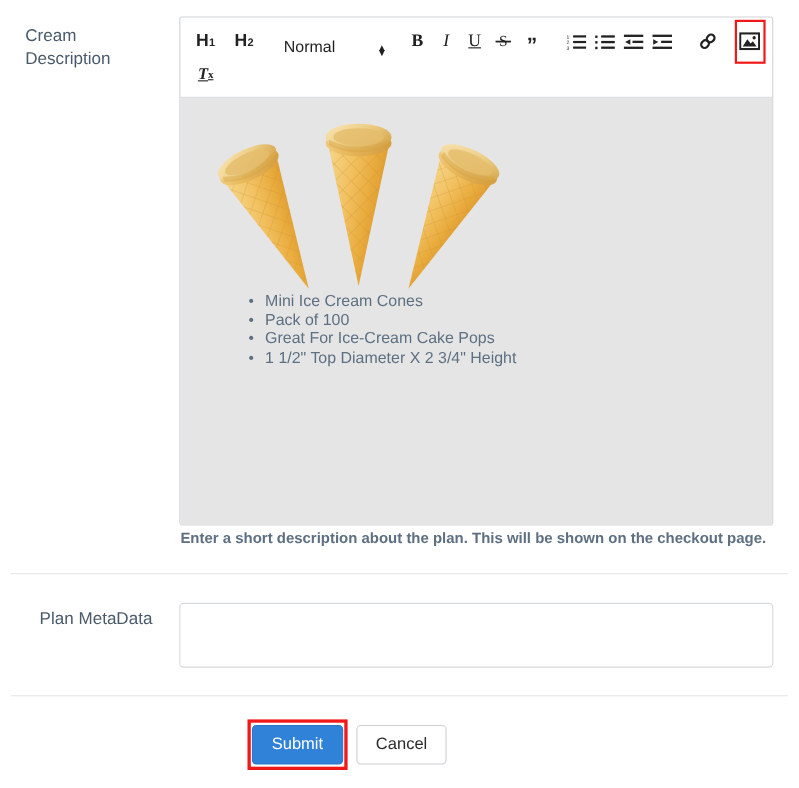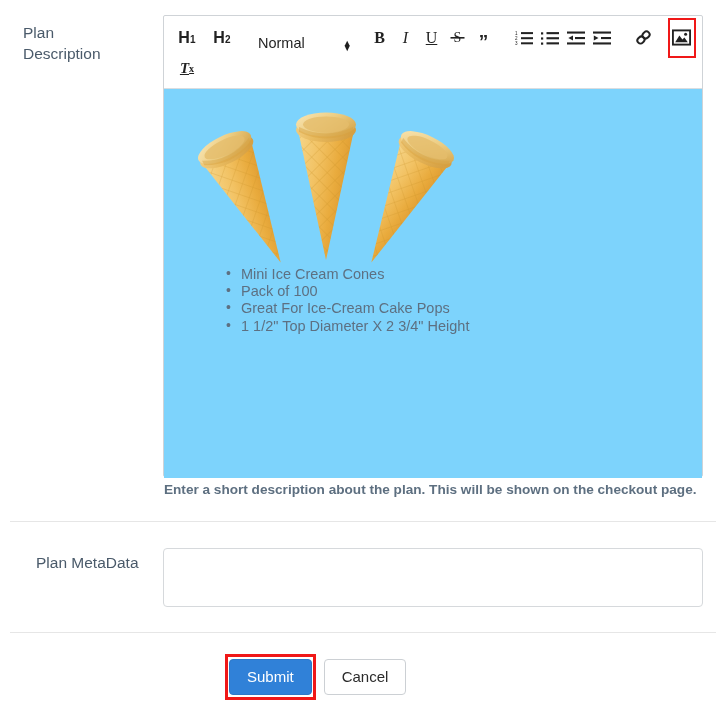--- a/index.html
+++ b/index.html
@@ -94,21 +94,21 @@
     border: 2px solid #f01818;
     left: -4px; top: -5px; right: -4px; bottom: -5px;
     pointer-events: none;
   }
 
   .editor-body {
     position: relative;
     height: 389px;
     padding: 0;
     overflow: hidden;
-    background: #7dd3fc;
+    background: #e5e5e5;
   }
 
   
   .cones-img {
     position: absolute;
     left: 31px; top: 13px;
     width: 264px; height: 176px;
   }
 
   
@@ -193,21 +193,21 @@
   }
 </style>
 </head>
 <body>
 
 <div class="page">
 
   <div id="row-description">
 
     <div class="field-label" id="label-description">
-      <span class="lbl-line">Plan</span>
+      <span class="lbl-line">Cream</span>
       <span class="lbl-line">Description</span>
     </div>
 
     <div class="editor">
 
       <div class="editor-toolbar">
 
         <div class="tb-row">
 
           <button class="tb-btn tb-h">

